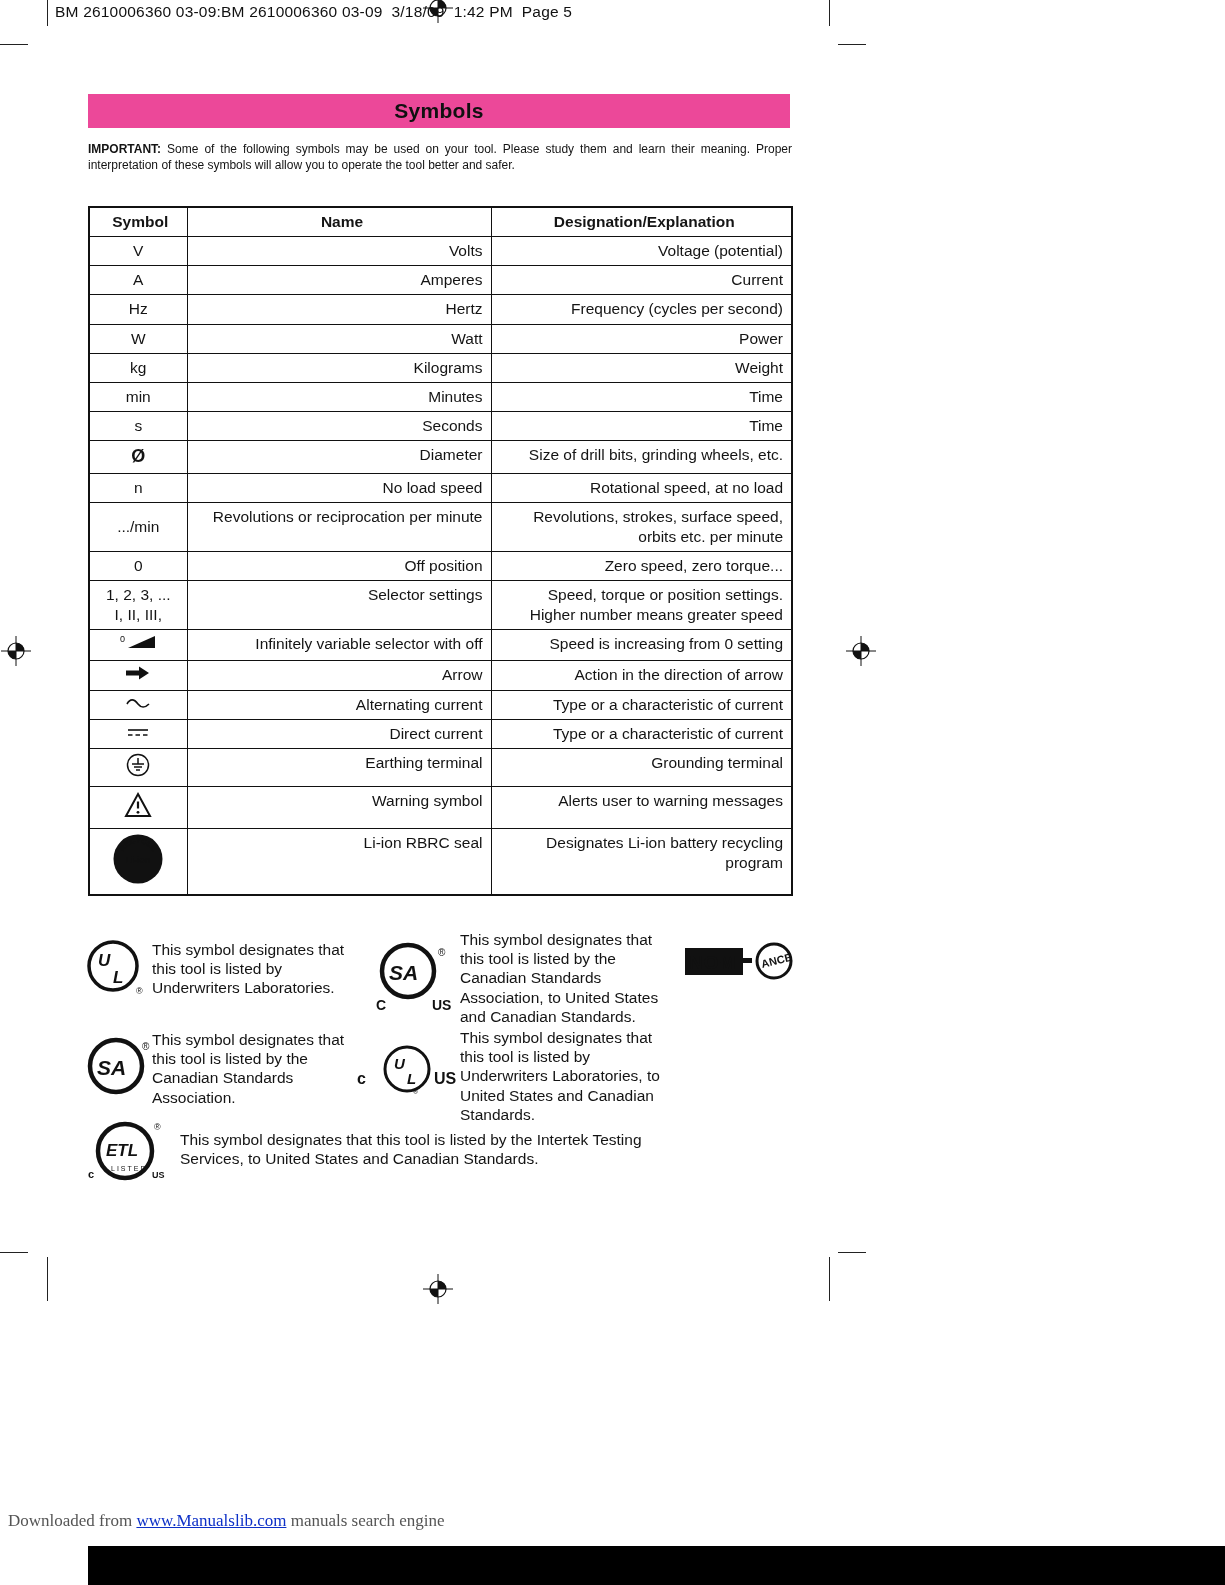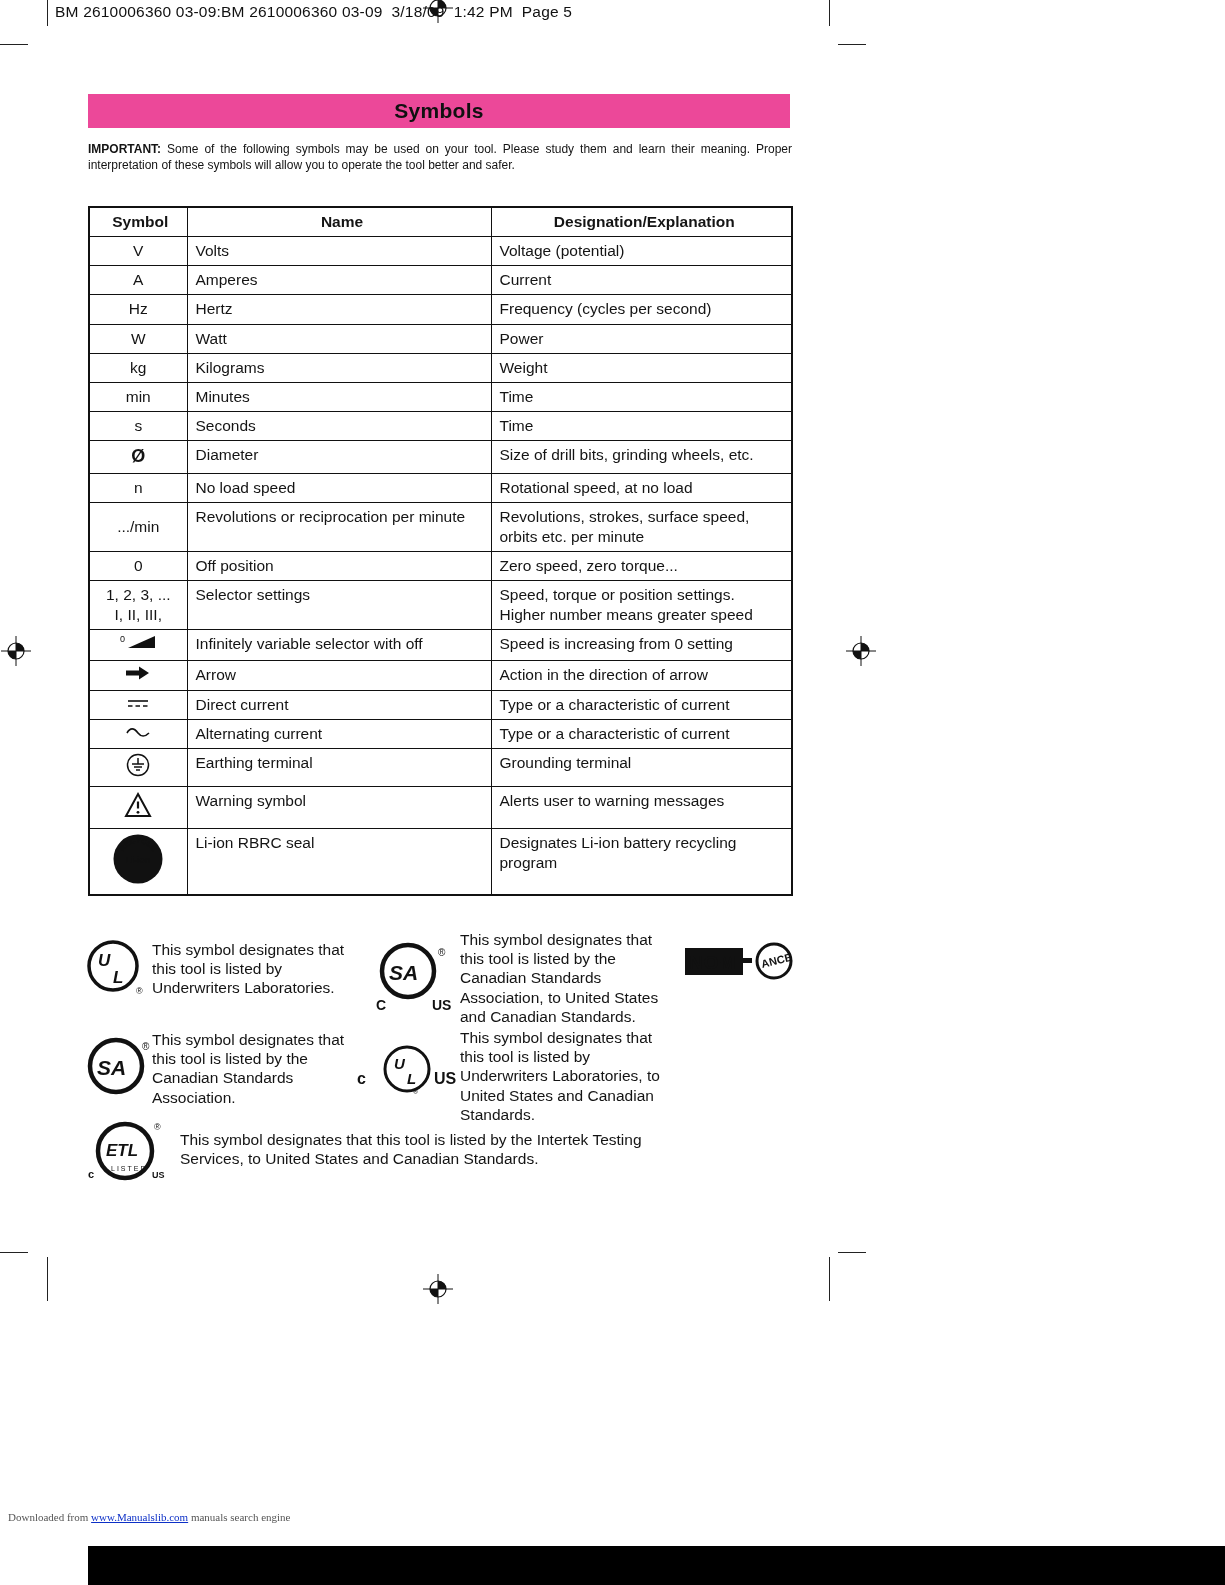--- a/index.html
+++ b/index.html
@@ -42,32 +42,32 @@
     border:2px solid #111;
   }
   table.symbols td, table.symbols th {
     border:1px solid #111;
     padding:4px 8px;
     line-height:1.3;
   }
   table.symbols th { font-weight:bold; text-align:center; padding-left:14px; height:26px; }
   table.symbols th.sym-h { text-align:center; padding-left:12px; }
   td.sym { text-align:center; vertical-align:middle; white-space:pre-line; }
-  td.nm, td.ds { vertical-align:top; white-space:pre-line; padding-left:10px; }
+  td.nm, td.ds { vertical-align:top; white-space:pre-line; padding-left:10px;text-align:right; }
   td.sym .glyph { display:inline-flex; align-items:center; justify-content:center; }
   td.sym .diam { font-weight:bold; font-size:18px; }
 
   .cert-block { position:absolute; }
   .cert-text { font-size:15.5px; line-height:1.24; color:#141414; }
   .cert-logo { position:absolute; }
 
   .footer {
     position:absolute; left:8px; top:1511px;
     font-family:"Liberation Serif", "DejaVu Serif", serif;
-    font-size:11px; color:#555;
+    font-size:17px; color:#555;
   }
   .footer a { color:#0d30c7; text-decoration:underline; cursor:pointer; }
   .bottom-bar { position:absolute; left:88px; right:0; top:1546px; height:39px; background:#000; }
 
   svg text { font-family:"Liberation Sans", "DejaVu Sans", sans-serif; fill:#111; }
 </style>
 </head>
 <body>
 
 <div class="page">
@@ -229,32 +229,32 @@
     <tr>
       <td class="sym"><span class="glyph"><svg width="28" height="16" viewBox="0 0 28 16">
                 <polygon points="2,5.5 15,5.5 15,1.5 25,8 15,14.5 15,10.5 2,10.5" fill="#111"></polygon>
               </svg></span></td>
       <td class="nm">Arrow</td>
       <td class="ds">Action in the direction of arrow</td>
     </tr>
 
     <tr>
       <td class="sym"><span class="glyph"><svg width="26" height="14" viewBox="0 0 26 14">
+                <path d="M2 8 C5 2.5,9 2.5,13 8 C16 12,20 12,24 8" fill="none" stroke="#111" stroke-width="1.6"></path>
+              </svg></span></td>
+      <td class="nm">Alternating current</td>
+      <td class="ds">Type or a characteristic of current</td>
+    </tr>
+
+    <tr>
+      <td class="sym"><span class="glyph"><svg width="26" height="14" viewBox="0 0 26 14">
                 <line x1="3" y1="5" x2="23" y2="5" stroke="#111" stroke-width="1.6"></line>
                 <line x1="3" y1="10" x2="23" y2="10" stroke="#111" stroke-width="1.6" stroke-dasharray="4.5,3"></line>
               </svg></span></td>
       <td class="nm">Direct current</td>
-      <td class="ds">Type or a characteristic of current</td>
-    </tr>
-
-    <tr>
-      <td class="sym"><span class="glyph"><svg width="26" height="14" viewBox="0 0 26 14">
-                <path d="M2 8 C5 2.5,9 2.5,13 8 C16 12,20 12,24 8" fill="none" stroke="#111" stroke-width="1.6"></path>
-              </svg></span></td>
-      <td class="nm">Alternating current</td>
       <td class="ds">Type or a characteristic of current</td>
     </tr>
 
 
 
     <tr>
       <td class="sym"><span class="glyph"><svg width="24" height="24" viewBox="0 0 24 24">
                 <circle cx="12" cy="12" r="10.5" fill="none" stroke="#111" stroke-width="1.5"></circle>
                 <line x1="12" y1="5" x2="12" y2="11" stroke="#111" stroke-width="1.5"></line>
                 <line x1="6" y1="11" x2="18" y2="11" stroke="#111" stroke-width="1.5"></line>

